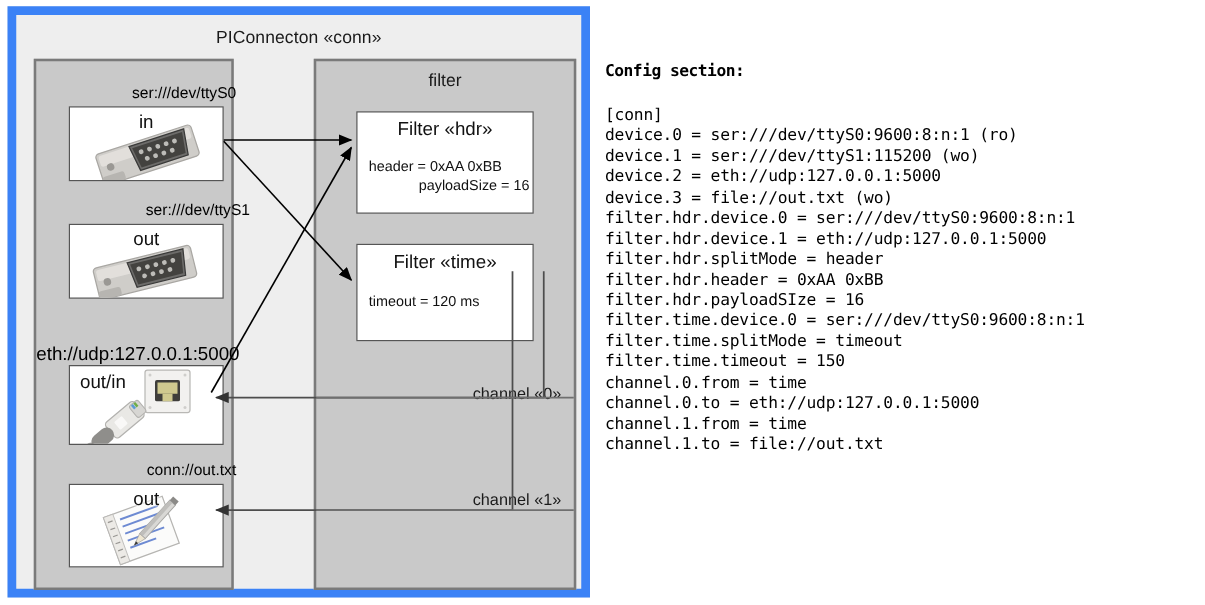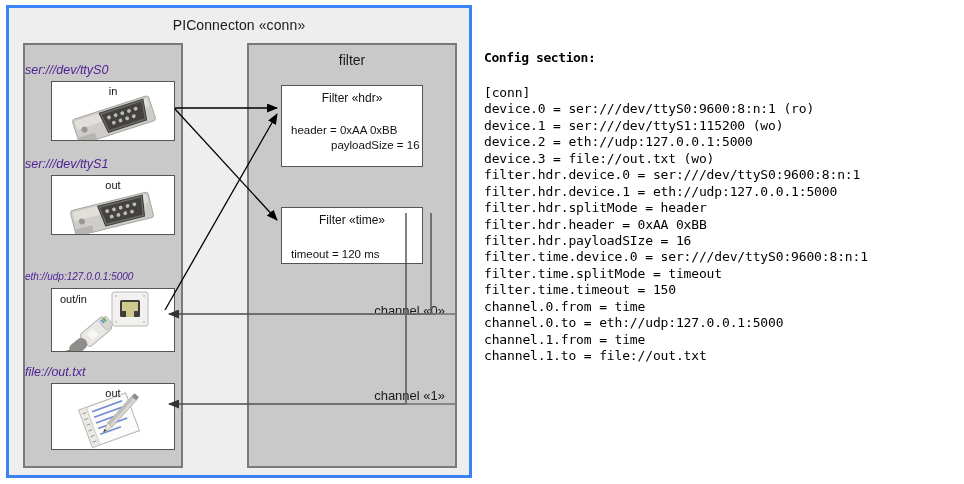--- a/index.html
+++ b/index.html
@@ -5,64 +5,64 @@
   html,body{margin:0;padding:0;background:#ffffff;}
   body{
     width:964px;height:484px;position:relative;overflow:hidden;
     font-family:"Liberation Sans", sans-serif;
     -webkit-font-smoothing:antialiased;
   }
 
   
   #diagram{
     position:absolute;left:6px;top:5px;width:466px;height:473px;
-    background:#eeeeee;border:3px solid #3b82f6;box-sizing:border-box;
+    background:#eeeeee;border:7px solid #3b82f6;box-sizing:border-box;
   }
   #diagram-title{
     position:absolute;left:0;top:9px;width:100%;text-align:center;
     font-size:14px;color:#1a1a1a;letter-spacing:.1px;
   }
 
   
   .panel{
     position:absolute;background:#c9c9c9;
     border:2px solid #7a7a7a;box-sizing:border-box;
   }
   #devices-panel{left:14px;top:35px;width:160px;height:425px;}
   #filters-panel{left:238px;top:35px;width:210px;height:425px;}
   #filters-title{
     position:absolute;left:0;top:7px;width:100%;text-align:center;
     font-size:14px;color:#1a1a1a;
   }
 
   
   .dev-label{
-    position:absolute;width:160px;left:0;text-align:left;
-    font-size:12.5px;color:#4c1d95;white-space:nowrap;font-style:italic;
-  }
-  .dev-label.tight{font-size:10px;}
+    position:absolute;width:160px;left:0;text-align:right;
+    font-size:12.5px;color:#000000;white-space:nowrap;
+  }
+  .dev-label.tight{font-size:15px;}
   .dev-box{
     position:absolute;left:26px;width:124px;background:#ffffff;
     border:1.5px solid #555555;box-sizing:border-box;overflow:hidden;
   }
   .dev-box .dev-io{
-    position:absolute;font-size:11px;color:#111111;z-index:3;
+    position:absolute;font-size:15px;color:#111111;z-index:3;
     text-shadow:0 0 2px #fff,0 0 3px #fff,0 0 4px #fff;
   }
   .io-center{left:0;width:100%;text-align:center;top:3px;}
   .io-left{left:8px;top:4px;}
 
   
   .filter-box{
     position:absolute;background:#ffffff;border:1.5px solid #555555;
     box-sizing:border-box;
   }
   .filter-title{
     position:absolute;left:0;top:5px;width:100%;text-align:center;
-    font-size:12px;color:#111111;
+    font-size:15px;color:#111111;
   }
   .filter-prop{
     position:absolute;left:9px;font-size:11.5px;color:#111111;
     white-space:nowrap;
     text-align:right;
   }
 
   
   .channel-label{
     position:absolute;font-size:13px;color:#1a1a1a;white-space:nowrap;
@@ -117,21 +117,21 @@
               <circle cx="6" cy="2.5" r="1.9"></circle>
             <circle cx="13" cy="2.5" r="1.9"></circle>
               <circle cx="20" cy="2.5" r="1.9"></circle>
           </g>
           <rect x="-40" y="6" width="18" height="7" rx="2" fill="#b7b5b1"></rect>
           <circle cx="-31" cy="0" r="3" fill="#9a9894"></circle>
         </g>
       </svg>
     </div>
 
-    <div class="dev-label" style="top:112px;">ser:///dev/ttyS1</div>
+    <div class="dev-label" style="top:112px;padding-left:11px;">ser:///dev/ttyS1</div>
     <div class="dev-box" style="top:130px;height:60px;">
       <span class="dev-io io-center">out</span>
       <svg width="124" height="60" viewBox="0 0 124 60">
         <g transform="translate(60,38) rotate(-14)">
           <rect x="-40" y="-13" width="80" height="26" rx="3" fill="#cfcdc9" stroke="#a9a7a3" stroke-width="1"></rect>
           <rect x="-38" y="-11" width="76" height="9" rx="2" fill="#e6e4e0" opacity=".8"></rect>
           <polygon points="-12,-11 34,-11 31,10 -9,10" fill="#6d6c6a" stroke="#3a3a39" stroke-width="1"></polygon>
           <polygon points="-10,-9 32,-9 29.5,8 -7.5,8" fill="#43423f"></polygon>
           <g fill="#bdbcb8">
             <circle cx="-4" cy="-4" r="1.9"></circle>
@@ -167,21 +167,21 @@
           <rect x="14" y="-6" width="9" height="12" rx="2" fill="#d7d6d3" stroke="#b3b2af" stroke-width=".8"></rect>
           <rect x="16" y="-5.5" width="2" height="4" fill="#5b9bd5"></rect>
           <rect x="18.5" y="-5.5" width="2" height="4" fill="#70ad47"></rect>
           <rect x="-3" y="-4" width="8" height="8" rx="1" fill="#ffffff" opacity=".7"></rect>
           <rect x="-28" y="-6" width="20" height="12" rx="6" fill="#8f8e8b"></rect>
           <rect x="-44" y="-4.5" width="18" height="9" rx="4.5" fill="#7c7b78"></rect>
         </g>
       </svg>
     </div>
 
-    <div class="dev-label" style="top:320px;">file://out.txt</div>
+    <div class="dev-label" style="top:320px;">conn://out.txt</div>
     <div class="dev-box" style="top:338px;height:67px;">
       <span class="dev-io io-center">out</span>
       <svg width="124" height="67" viewBox="0 0 124 67">
         <g transform="translate(58,36) rotate(-20)">
           <rect x="-26" y="-20" width="50" height="40" fill="#fbfbfa" stroke="#b6b5b2" stroke-width="1"></rect>
           <rect x="-26" y="-20" width="8" height="40" fill="#eceae6" stroke="#b6b5b2" stroke-width=".6"></rect>
           <g stroke="#9a9894" stroke-width="1">
             <line x1="-24" y1="-15" x2="-20" y2="-15"></line>
               <line x1="-24" y1="-9" x2="-20" y2="-9"></line>
             <line x1="-24" y1="-3" x2="-20" y2="-3"></line>
@@ -210,21 +210,21 @@
 
   <div class="panel" id="filters-panel">
     <div id="filters-title">filter</div>
 
     <div class="filter-box" style="left:32px;top:40px;width:142px;height:82px;">
       <div class="filter-title">Filter «hdr»</div>
       <div class="filter-prop" style="top:38px;">header = 0xAA 0xBB</div>
       <div class="filter-prop" style="top:53px;margin-left:40px;">payloadSize = 16</div>
     </div>
 
-    <div class="filter-box" style="left:32px;top:162px;width:142px;height:57px;">
+    <div class="filter-box" style="left:32px;top:146px;width:142px;height:78px;">
       <div class="filter-title">Filter «time»</div>
       <div class="filter-prop" style="top:40px;">timeout = 120 ms</div>
     </div>
 
     <div class="channel-label" style="left:0;top:258px;width:196px;">channel «0»</div>
     <div class="channel-label" style="left:0;top:343px;width:196px;">channel «1»</div>
   </div>
 
   <svg class="overlay" width="460" height="467">
     <defs>

